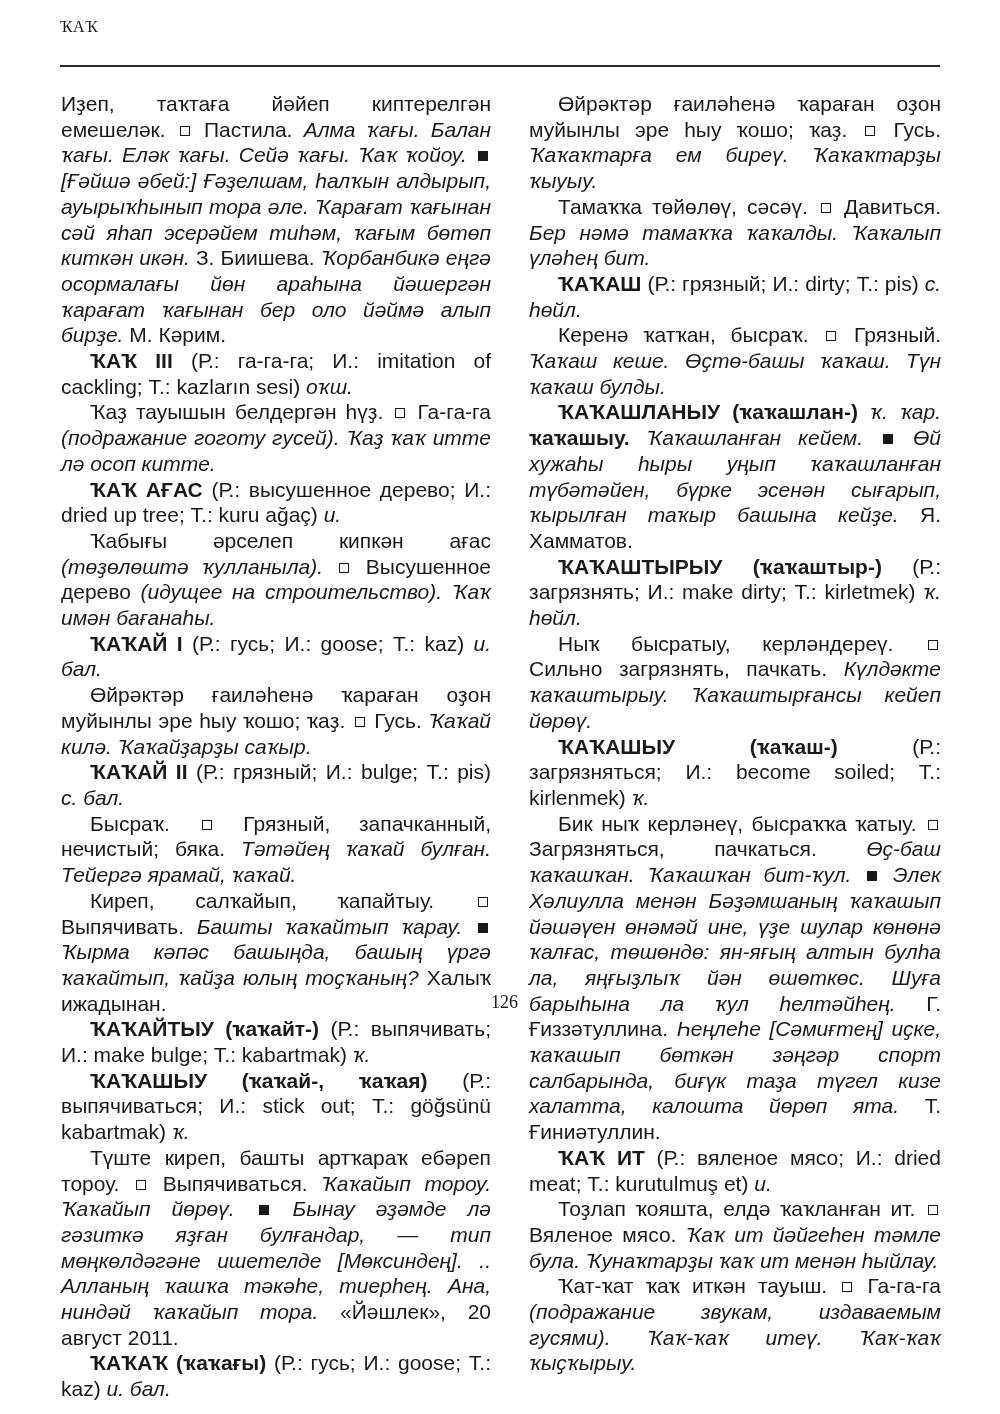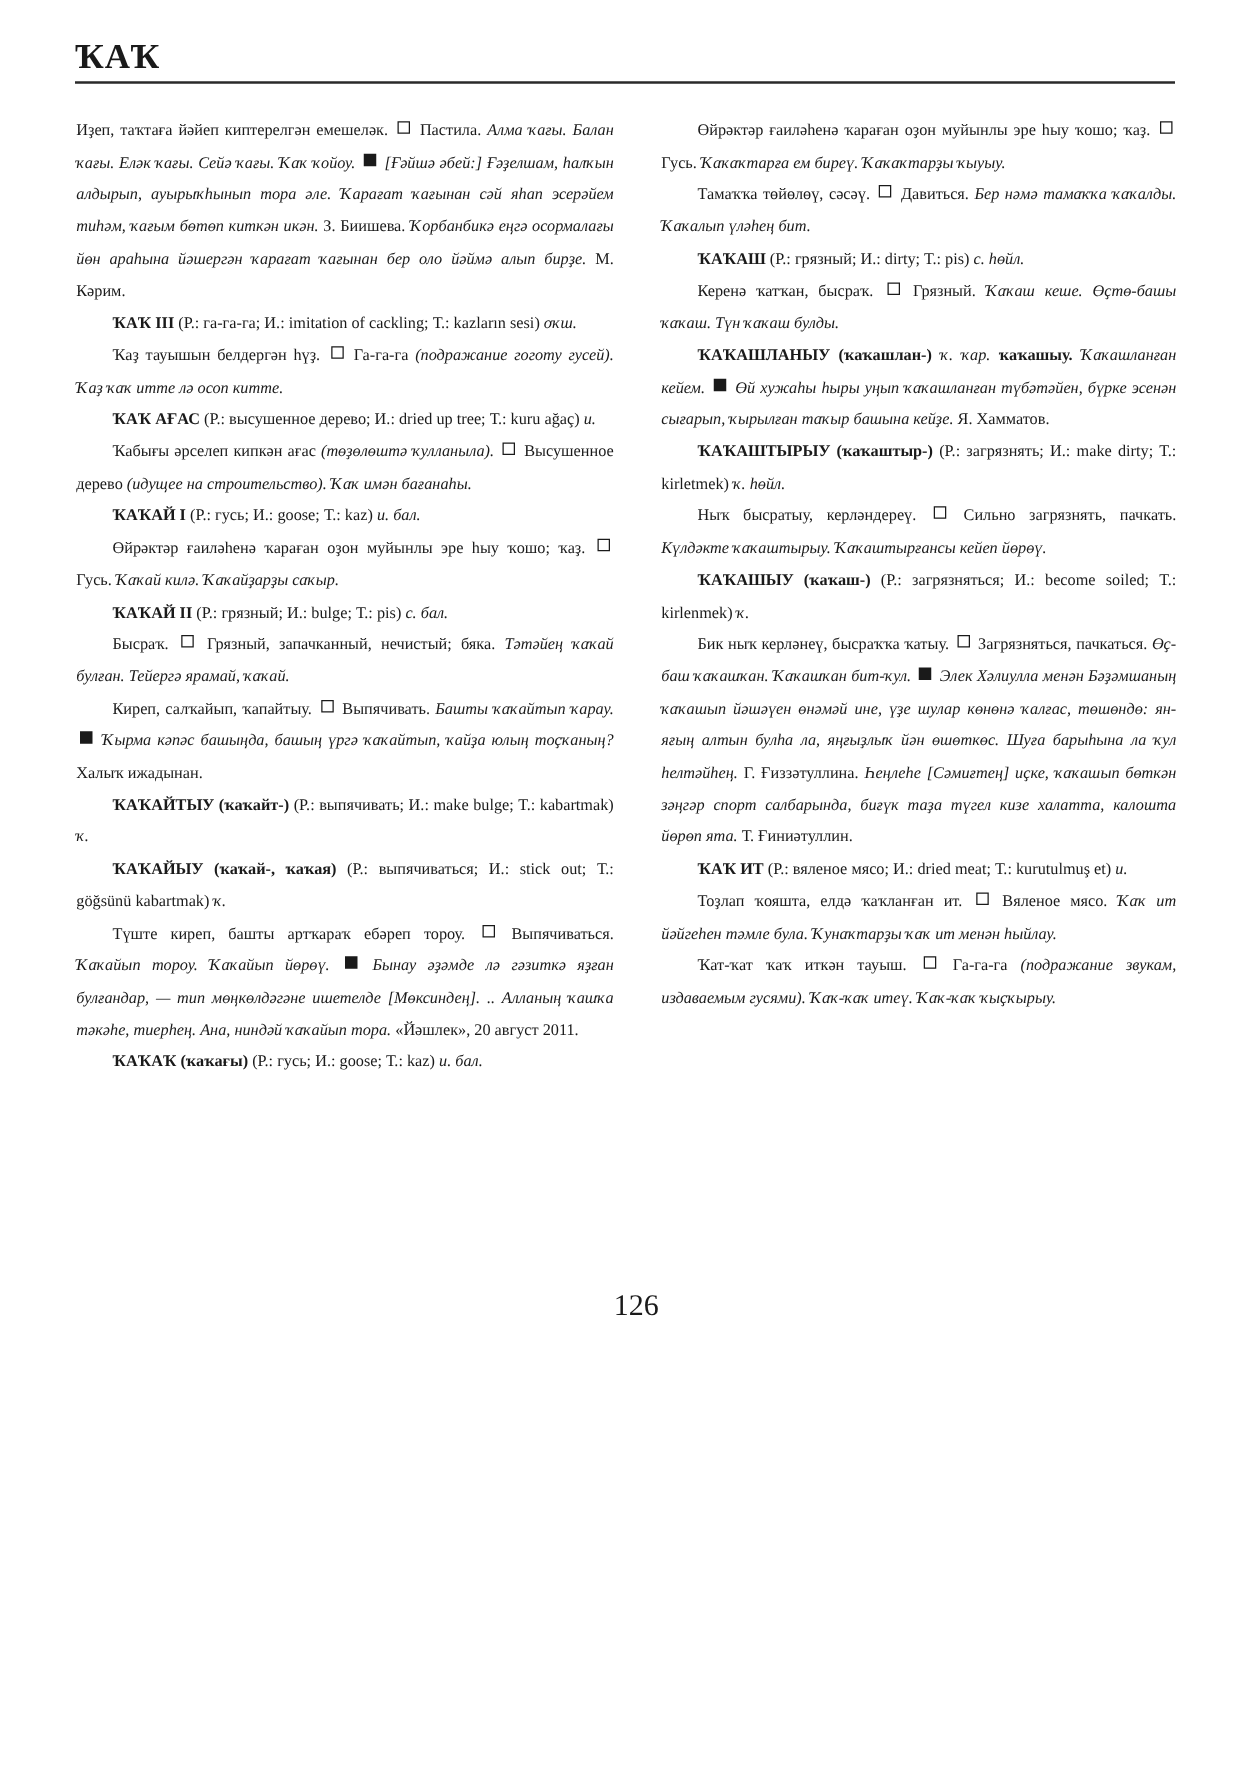--- a/index.html
+++ b/index.html
@@ -1,53 +1,53 @@
 <!DOCTYPE html>
 <html><head>
 <meta charset="utf-8">
 <style>
   html, body { margin: 0; padding: 0; background: #ffffff; }
   body { width: 1000px; height: 1414px; position: relative; overflow: hidden;
          font-family: "DejaVu Serif", "Liberation Serif", serif; color: #1a1a1a; }
-  .running-head { position: absolute; left: 60px; top: 30px; font-weight: bold; font-size: 28px;
+  .running-head { position: absolute; left: 60px; top: 18px; font-weight: normal; font-size: 16px;
                   font-family: "Liberation Serif", serif; letter-spacing: 0.5px; }
   .rule { position: absolute; left: 60px; top: 65px; width: 880px; height: 2px; background: #2a2a2a; }
-  .column { position: absolute; top: 91px; width: 430px; font-family: Liberation Serif, serif;
-            font-size: 13px; line-height: 25.7px; text-align: justify; hyphens: manual; }
+  .column { position: absolute; top: 91px; width: 430px; font-family: Liberation Sans, sans-serif;
+            font-size: 21px; line-height: 25.7px; text-align: justify; hyphens: manual; }
   .col-left { left: 61px; }
   .col-right { left: 529px; width: 412px; }
   .para { margin: 0; text-indent: 29px; }
   .para.cont { text-indent: 0; }
   .hw { font-weight: bold; }
   i { font-style: italic; }
   .sq-open, .sq-filled { display: inline-block; width: 10px; height: 10px; margin: 0 3px; vertical-align: 1px; box-sizing: border-box; }
   .sq-open { border: 1.4px solid #1a1a1a; }
   .sq-filled { background: #1a1a1a; }
-  .page-number { position: absolute; left: 491px; top: 992px; font-size: 24px;
-                 font-family: "Liberation Serif", serif; margin-top: 40px; }
+  .page-number { position: absolute; left: 491px; top: 992px; font-size: 18px;
+                 font-family: "Liberation Serif", serif; }
 </style>
 </head>
 <body>
 
 <div class="running-head">ҠАҠ</div>
 <div class="rule"></div>
 
 <div class="column col-left">
     <p class="para cont"><span>Иҙеп, таҡтаға йәйеп киптерелгән емешеләк. </span><span class="sq-open"></span><span> Пастила. </span><i>Алма ҡағы. Балан ҡағы. Еләк ҡағы. Сейә ҡағы. Ҡаҡ ҡойоу. </i><span class="sq-filled"></span><i> [Ғәйшә әбей:] Ғәҙелшам, һалҡын алдырып, ауырыҡһынып тора әле. Ҡарағат ҡағынан сәй яһап эсерәйем тиһәм, ҡағым бөтөп киткән икән.</i><span> З. Биишева. </span><i>Ҡорбанбикә еңгә осормалағы йөн араһына йәшергән ҡарағат ҡағынан бер оло йәймә алып бирҙе.</i><span> М. Кәрим.</span></p>
     <p class="para"><span class="hw">ҠАҠ III</span><span> (Р.: га-га-га; И.: imitation of cackling; Т.: kazların sesi) </span><i>оҡш.</i></p>
     <p class="para"><span>Ҡаҙ тауышын белдергән һүҙ. </span><span class="sq-open"></span><span> Га-га-га </span><i>(подражание гоготу гусей). Ҡаҙ ҡаҡ итте лә осоп китте.</i></p>
     <p class="para"><span class="hw">ҠАҠ АҒАС</span><span> (Р.: высушенное дерево; И.: dried up tree; Т.: kuru ağaç) </span><i>и.</i></p>
     <p class="para"><span>Ҡабығы әрселеп кипкән ағас </span><i>(төҙөлөштә ҡулланыла).</i><span> </span><span class="sq-open"></span><span> Высушенное дерево </span><i>(идущее на строительство). Ҡаҡ имән бағанаһы.</i></p>
     <p class="para"><span class="hw">ҠАҠАЙ I</span><span> (Р.: гусь; И.: goose; Т.: kaz) </span><i>и. бал.</i></p>
     <p class="para"><span>Өйрәктәр ғаиләһенә ҡараған оҙон муйынлы эре һыу ҡошо; ҡаҙ. </span><span class="sq-open"></span><span> Гусь. </span><i>Ҡаҡай килә. Ҡаҡайҙарҙы саҡыр.</i></p>
     <p class="para"><span class="hw">ҠАҠАЙ II</span><span> (Р.: грязный; И.: bulge; Т.: pis) </span><i>с. бал.</i></p>
     <p class="para"><span>Бысраҡ. </span><span class="sq-open"></span><span> Грязный, запачканный, нечистый; бяка. </span><i>Тәтәйең ҡаҡай булған. Тейергә ярамай, ҡаҡай.</i></p>
     <p class="para"><span>Киреп, салҡайып, ҡапайтыу. </span><span class="sq-open"></span><span> Выпячивать. </span><i>Башты ҡаҡайтып ҡарау. </i><span class="sq-filled"></span><i> Ҡырма кәпәс башыңда, башың үргә ҡаҡайтып, ҡайҙа юлың тоҫҡаның?</i><span> Халыҡ ижадынан.</span></p>
     <p class="para"><span class="hw">ҠАҠАЙТЫУ (ҡаҡайт-)</span><span> (Р.: выпячивать; И.: make bulge; Т.: kabartmak) </span><i>ҡ.</i></p>
-    <p class="para"><span class="hw">ҠАҠАЙЫУ (ҡаҡай-, ҡаҡая)</span><span> (Р.: выпячиваться; И.: stick out; Т.: göğsünü kabartmak) </span><i>ҡ.</i></p>
+    <p class="para"><span class="hw">ҠАҠАШЫУ (ҡаҡай-, ҡаҡая)</span><span> (Р.: выпячиваться; И.: stick out; Т.: göğsünü kabartmak) </span><i>ҡ.</i></p>
     <p class="para"><span>Түште киреп, башты артҡараҡ ебәреп тороу. </span><span class="sq-open"></span><span> Выпячиваться. </span><i>Ҡаҡайып тороу. Ҡаҡайып йөрөү. </i><span class="sq-filled"></span><i> Бынау әҙәмде лә гәзиткә яҙған булғандар, — тип мөңкөлдәгәне ишетелде [Мөксиндең]. .. Алланың ҡашҡа тәкәһе, тиерһең. Ана, ниндәй ҡаҡайып тора.</i><span> «Йәшлек», 20 август 2011.</span></p>
     <p class="para"><span class="hw">ҠАҠАҠ (ҡаҡағы)</span><span> (Р.: гусь; И.: goose; Т.: kaz) </span><i>и. бал.</i></p>
   </div>
 <div class="column col-right">
     <p class="para"><span>Өйрәктәр ғаиләһенә ҡараған оҙон муйынлы эре һыу ҡошо; ҡаҙ. </span><span class="sq-open"></span><span> Гусь. </span><i>Ҡаҡаҡтарға ем биреү. Ҡаҡаҡтарҙы ҡыуыу.</i></p>
     <p class="para"><span>Тамаҡҡа төйөлөү, сәсәү. </span><span class="sq-open"></span><span> Давиться. </span><i>Бер нәмә тамаҡҡа ҡаҡалды. Ҡаҡалып үләһең бит.</i></p>
     <p class="para"><span class="hw">ҠАҠАШ</span><span> (Р.: грязный; И.: dirty; Т.: pis) </span><i>с. һөйл.</i></p>
     <p class="para"><span>Керенә ҡатҡан, бысраҡ. </span><span class="sq-open"></span><span> Грязный. </span><i>Ҡаҡаш кеше. Өҫтө-башы ҡаҡаш. Түн ҡаҡаш булды.</i></p>
     <p class="para"><span class="hw">ҠАҠАШЛАНЫУ (ҡаҡашлан-)</span><i> ҡ. ҡар. </i><span class="hw">ҡаҡашыу.</span><i> Ҡаҡашланған кейем. </i><span class="sq-filled"></span><i> Өй хужаһы һыры уңып ҡаҡашланған түбәтәйен, бүрке эсенән сығарып, ҡырылған таҡыр башына кейҙе.</i><span> Я. Хамматов.</span></p>
     <p class="para"><span class="hw">ҠАҠАШТЫРЫУ (ҡаҡаштыр-)</span><span> (Р.: загрязнять; И.: make dirty; Т.: kirletmek) </span><i>ҡ. һөйл.</i></p>

